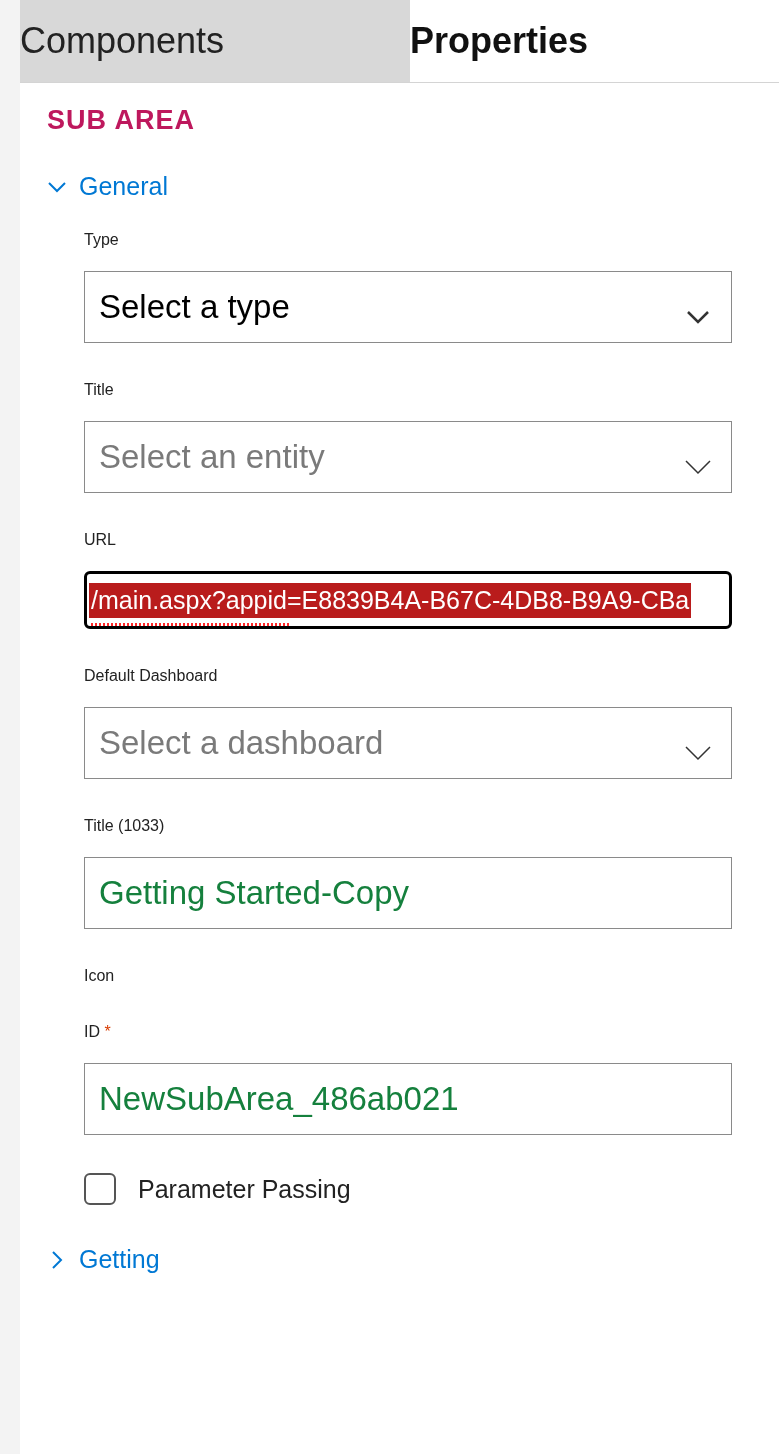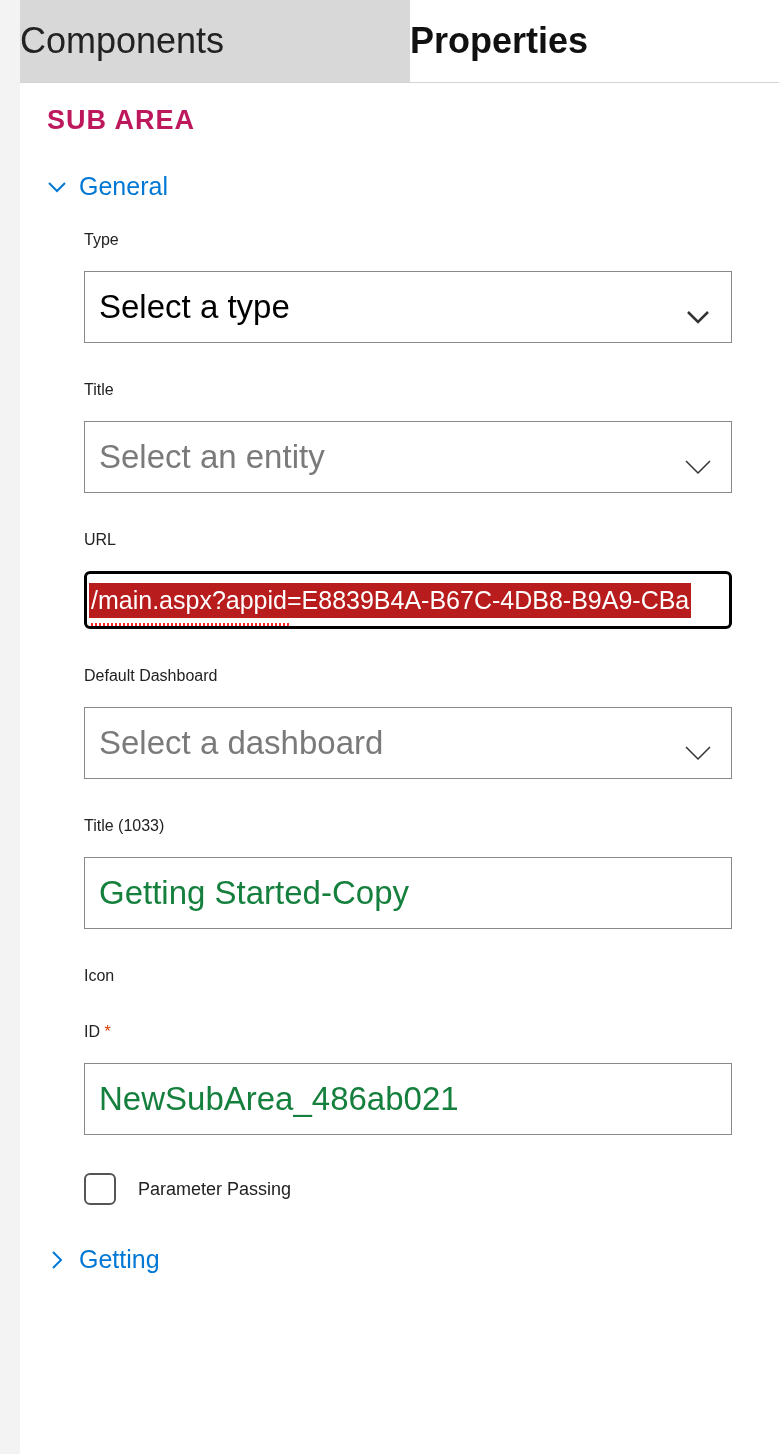--- a/index.html
+++ b/index.html
@@ -161,21 +161,21 @@
       margin-bottom: 40px;
     }
     .checkbox {
       width: 32px;
       height: 32px;
       border: 2px solid #555;
       border-radius: 6px;
       background: #fff;
     }
     .checkbox-label {
-      font-size: 18px;
+      font-size: 25px;
       color: #222;
     }
     .chev-right svg {
       stroke: #0078d4;
       stroke-width: 2;
       fill: none;
     }
   </style>
 </head>
 <body>

